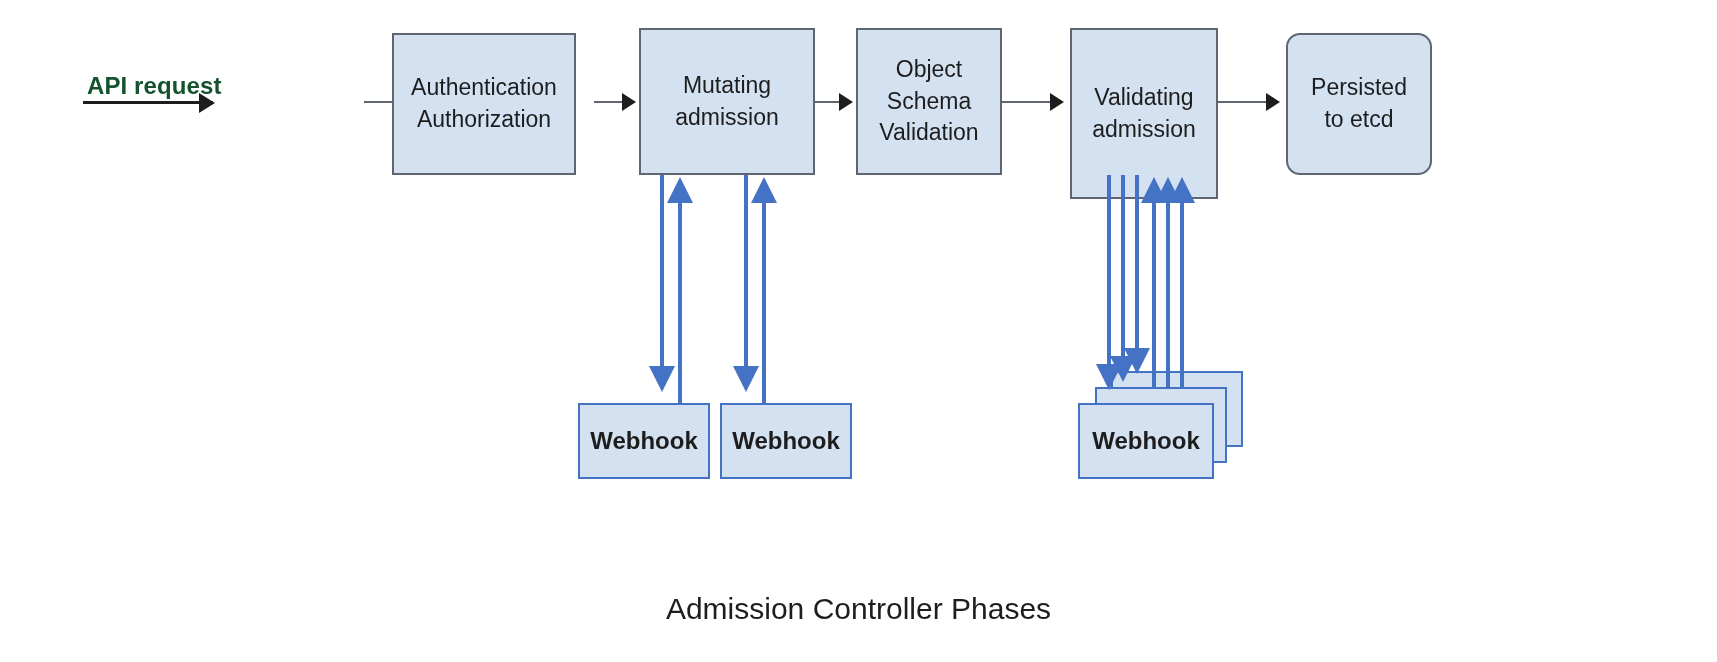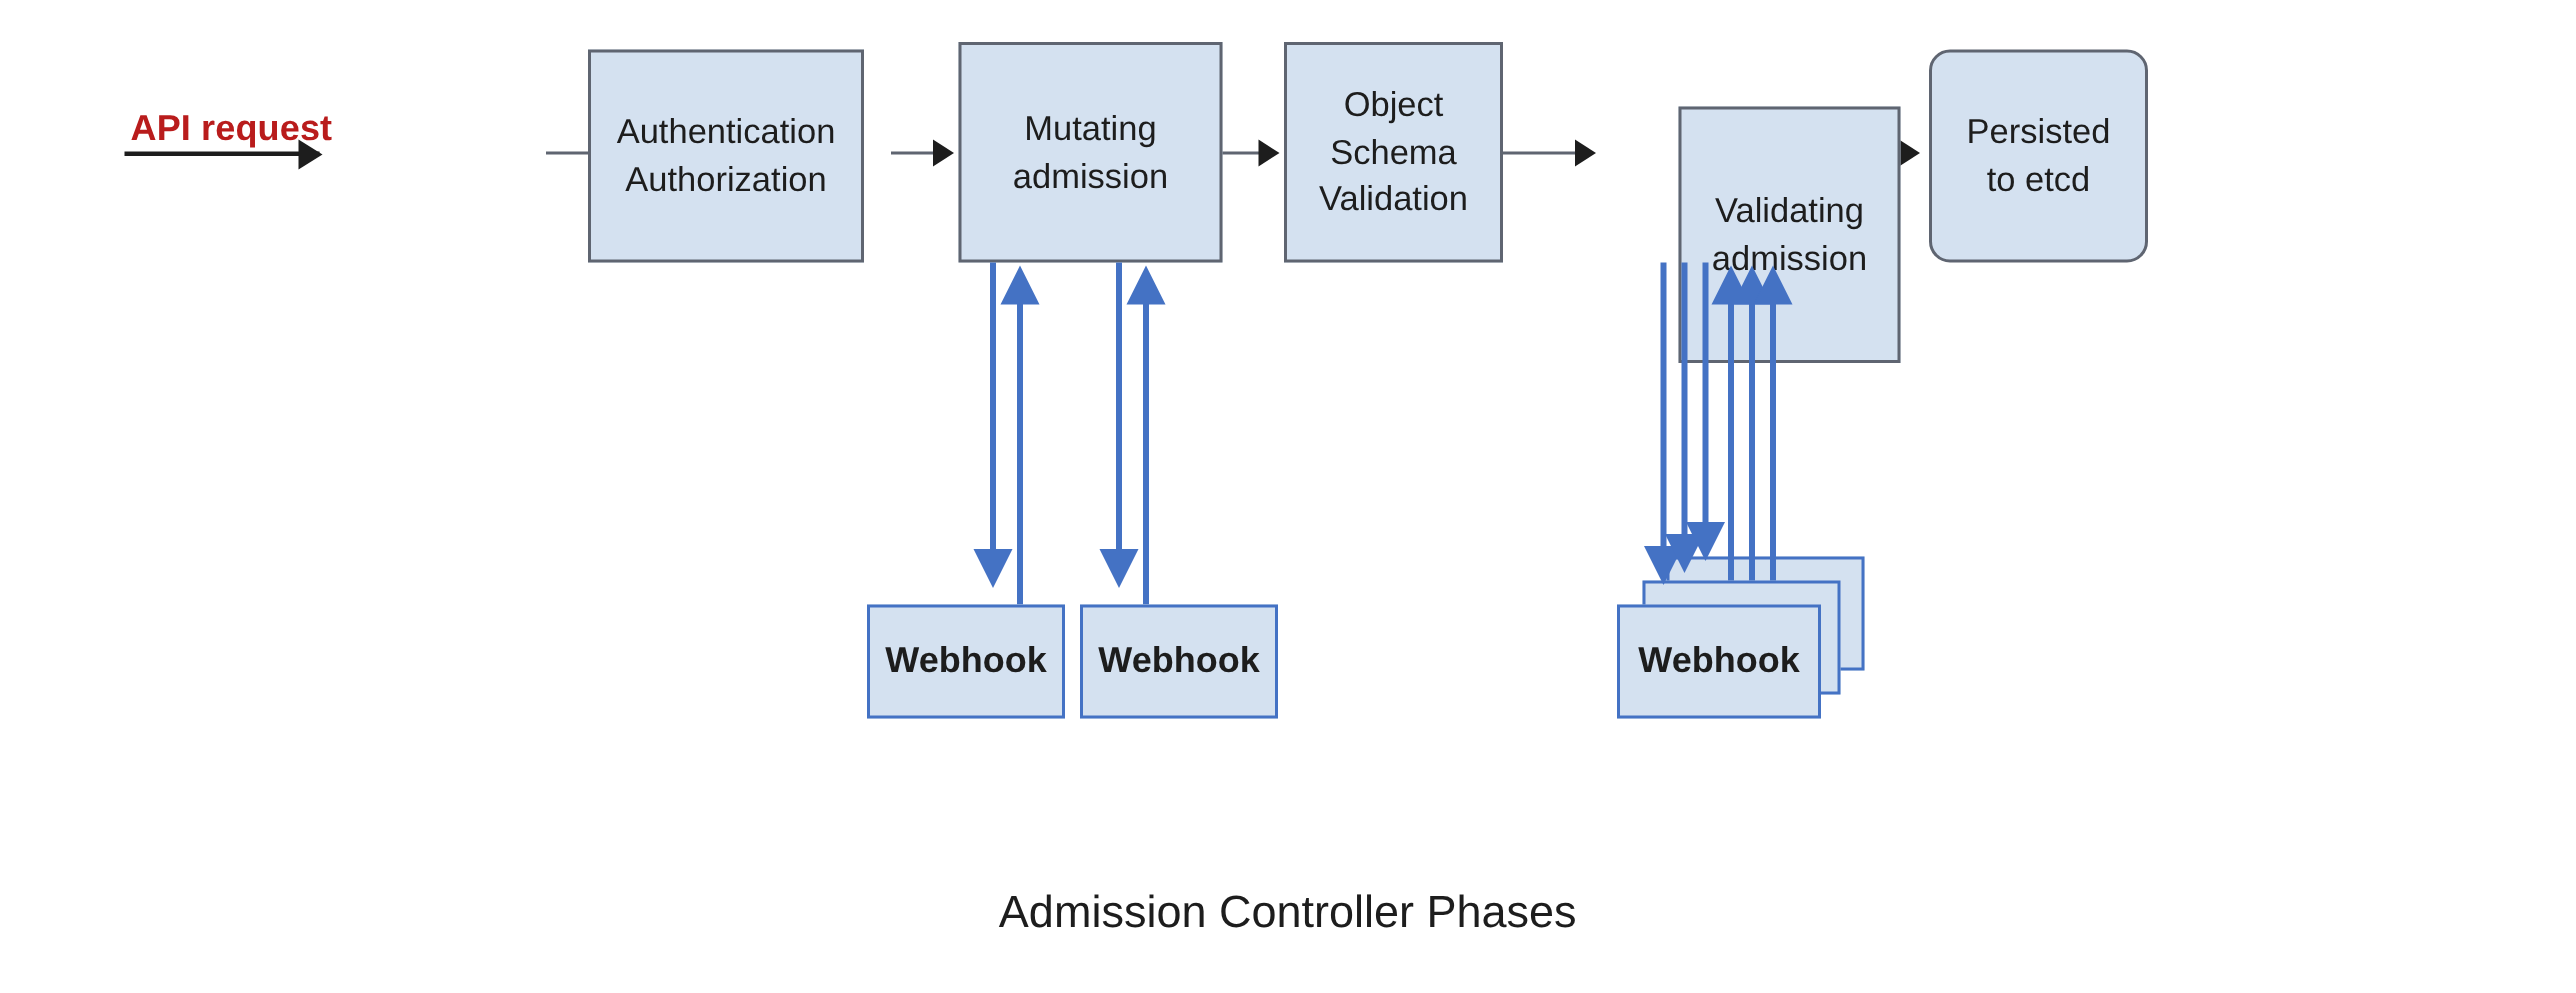--- a/index.html
+++ b/index.html
@@ -73,21 +73,21 @@
     border-bottom: 9px solid transparent;
     border-left: 14px solid #1d1d1d;
     z-index: 4;
   }
 
   
   .entry-label {
     position: absolute;
     font-size: 24px;
     font-weight: 700;
-    color: #b91c1c;
+    color: #14532d;
     letter-spacing: .1px;
     white-space: nowrap;
     font-family: "Liberation Sans", sans-serif;
     z-index: 6;
   }
   .entry-line {
     position: absolute;
     height: 3px;
     background: #1d1d1d;
     z-index: 5;
@@ -157,21 +157,21 @@
     <span class="lbl">Mutating
 admission</span>
   </div>
 
   <div class="phase-box" style="left:856px; top:28px; width:146px; height:147px;">
     <span class="lbl">Object
 Schema
 Validation</span>
   </div>
 
-  <div class="phase-box" style="left:1119px; top:28px; width:148px; height:171px;margin-top:43px;">
+  <div class="phase-box" style="left:1070px; top:28px; width:148px; height:171px;">
     <span class="lbl">Validating
 admission</span>
   </div>
 
   <div class="phase-box" style="left:1286px; top:33px; width:146px; height:142px;border-radius:14px;">
     <span class="lbl">Persisted
 to etcd</span>
   </div>
 
   <div class="h-conn" style="left:364px; top:101px; width:32px;"></div>

